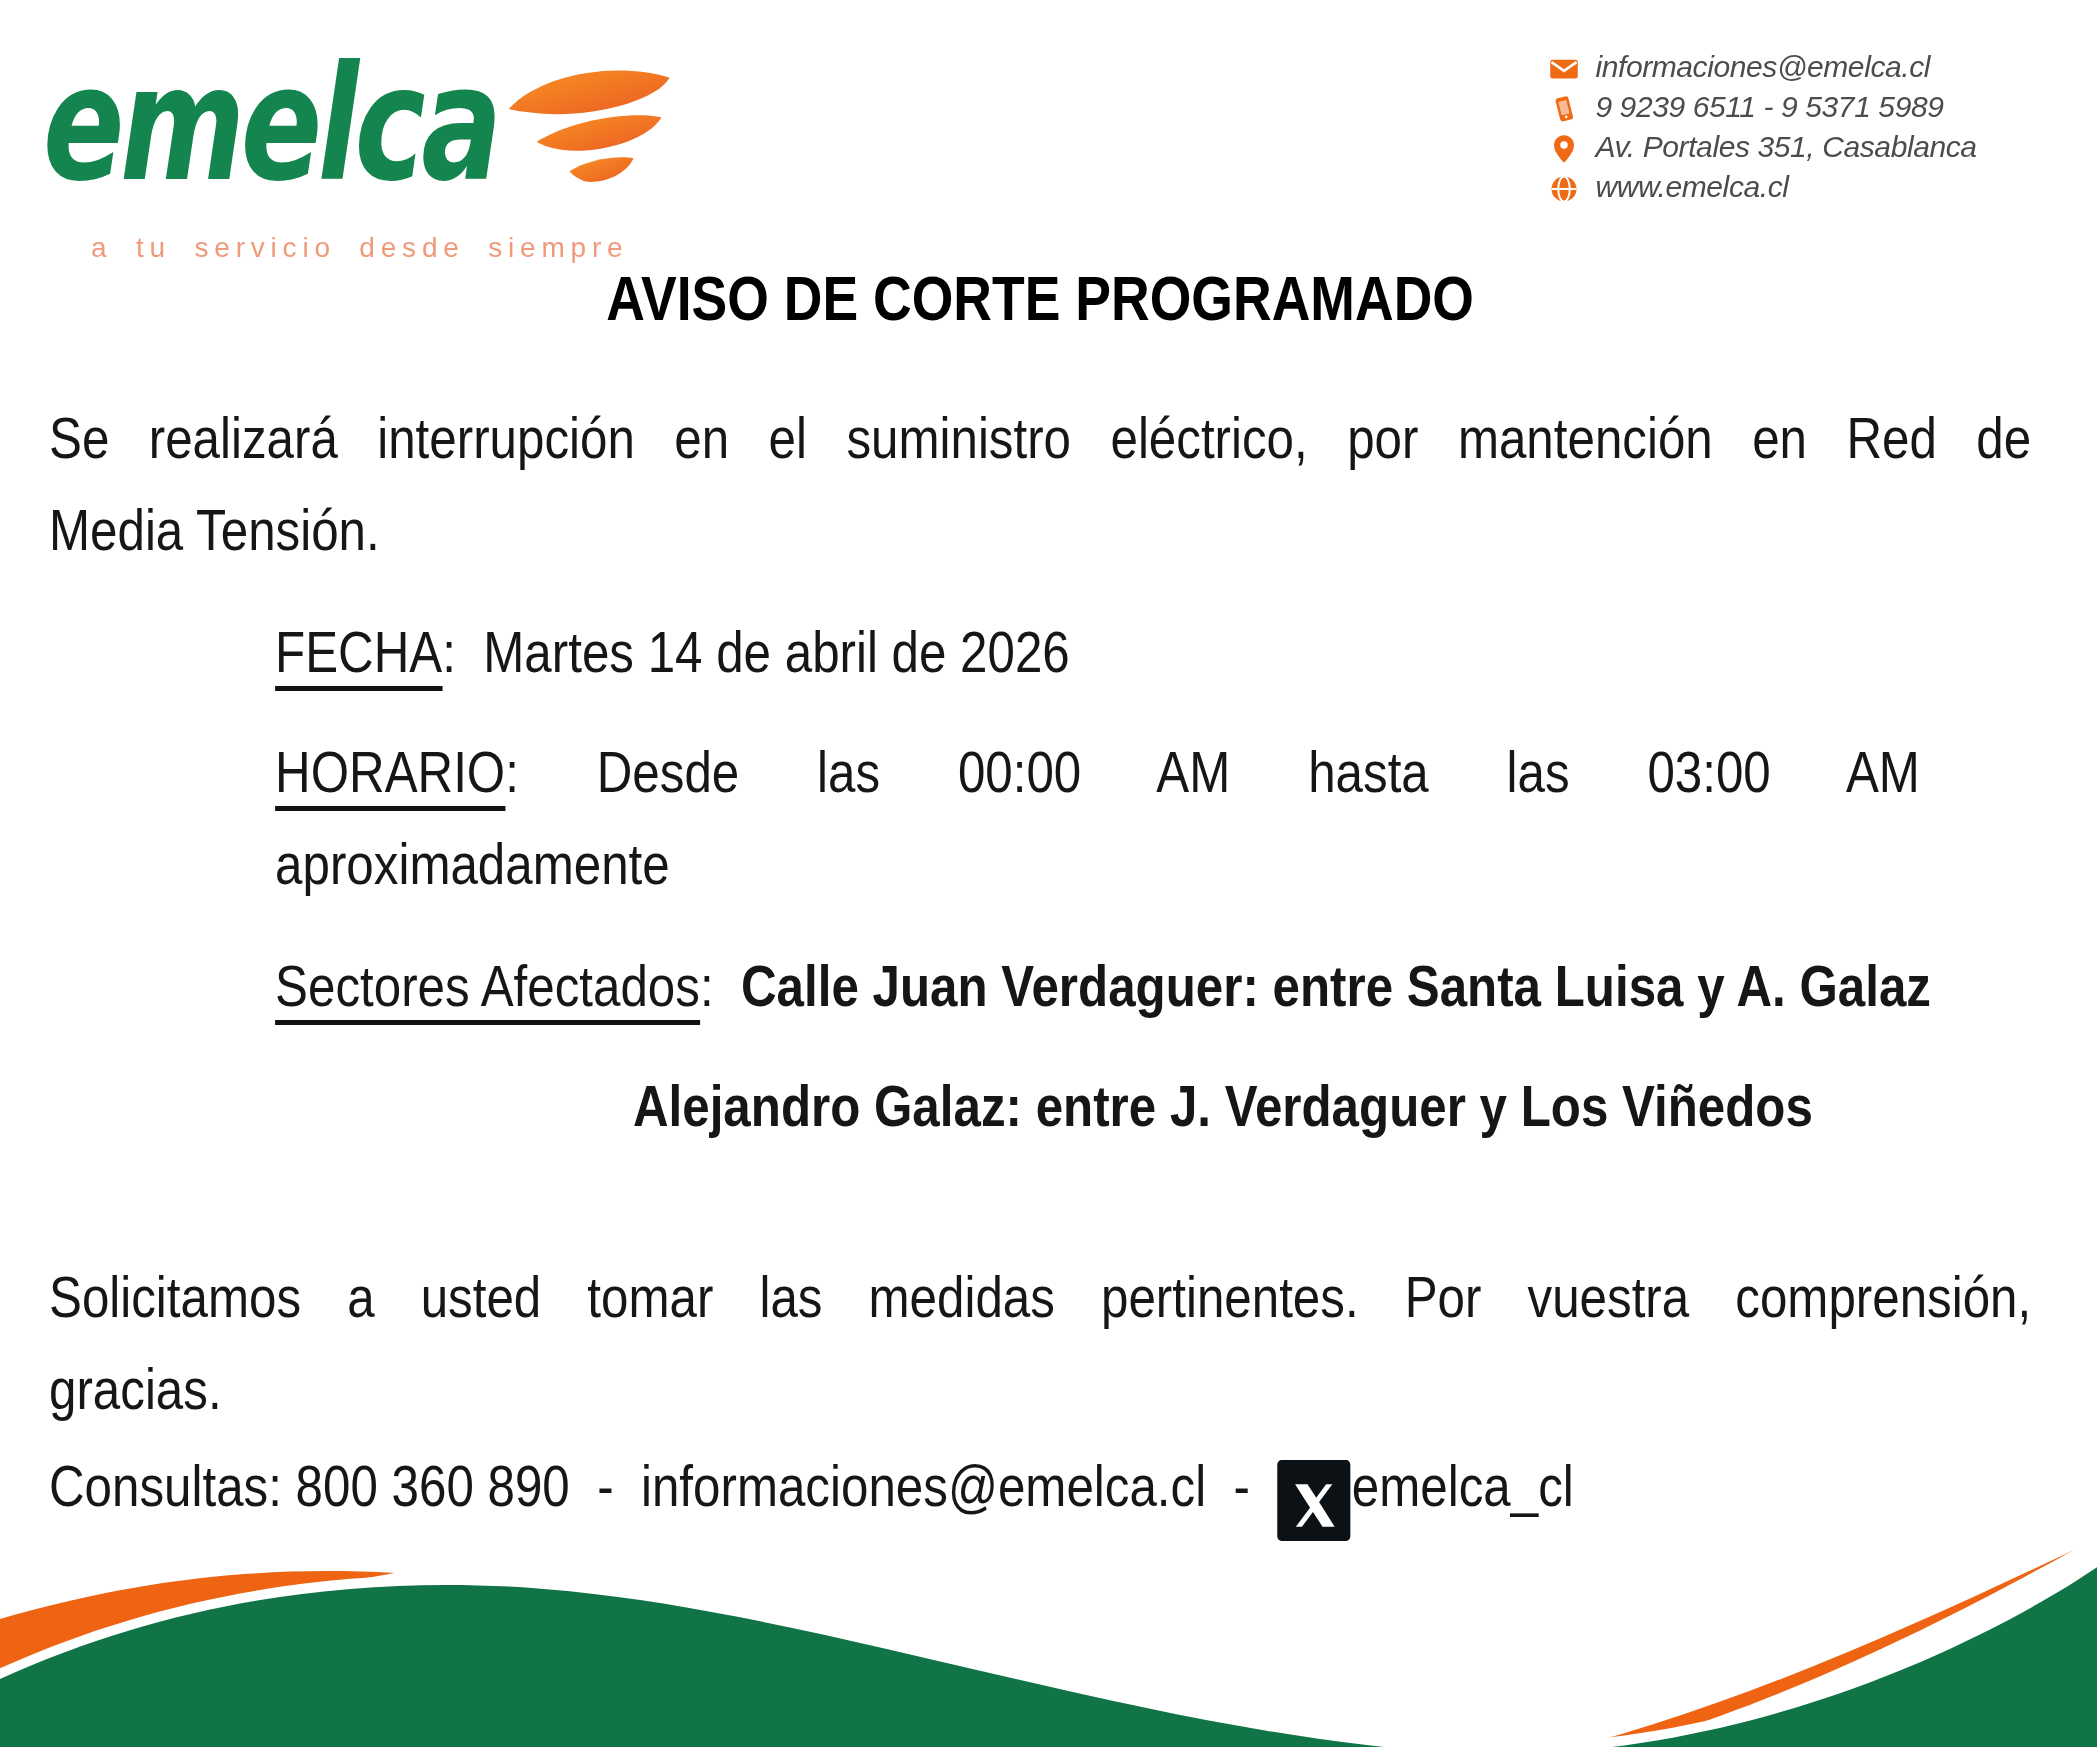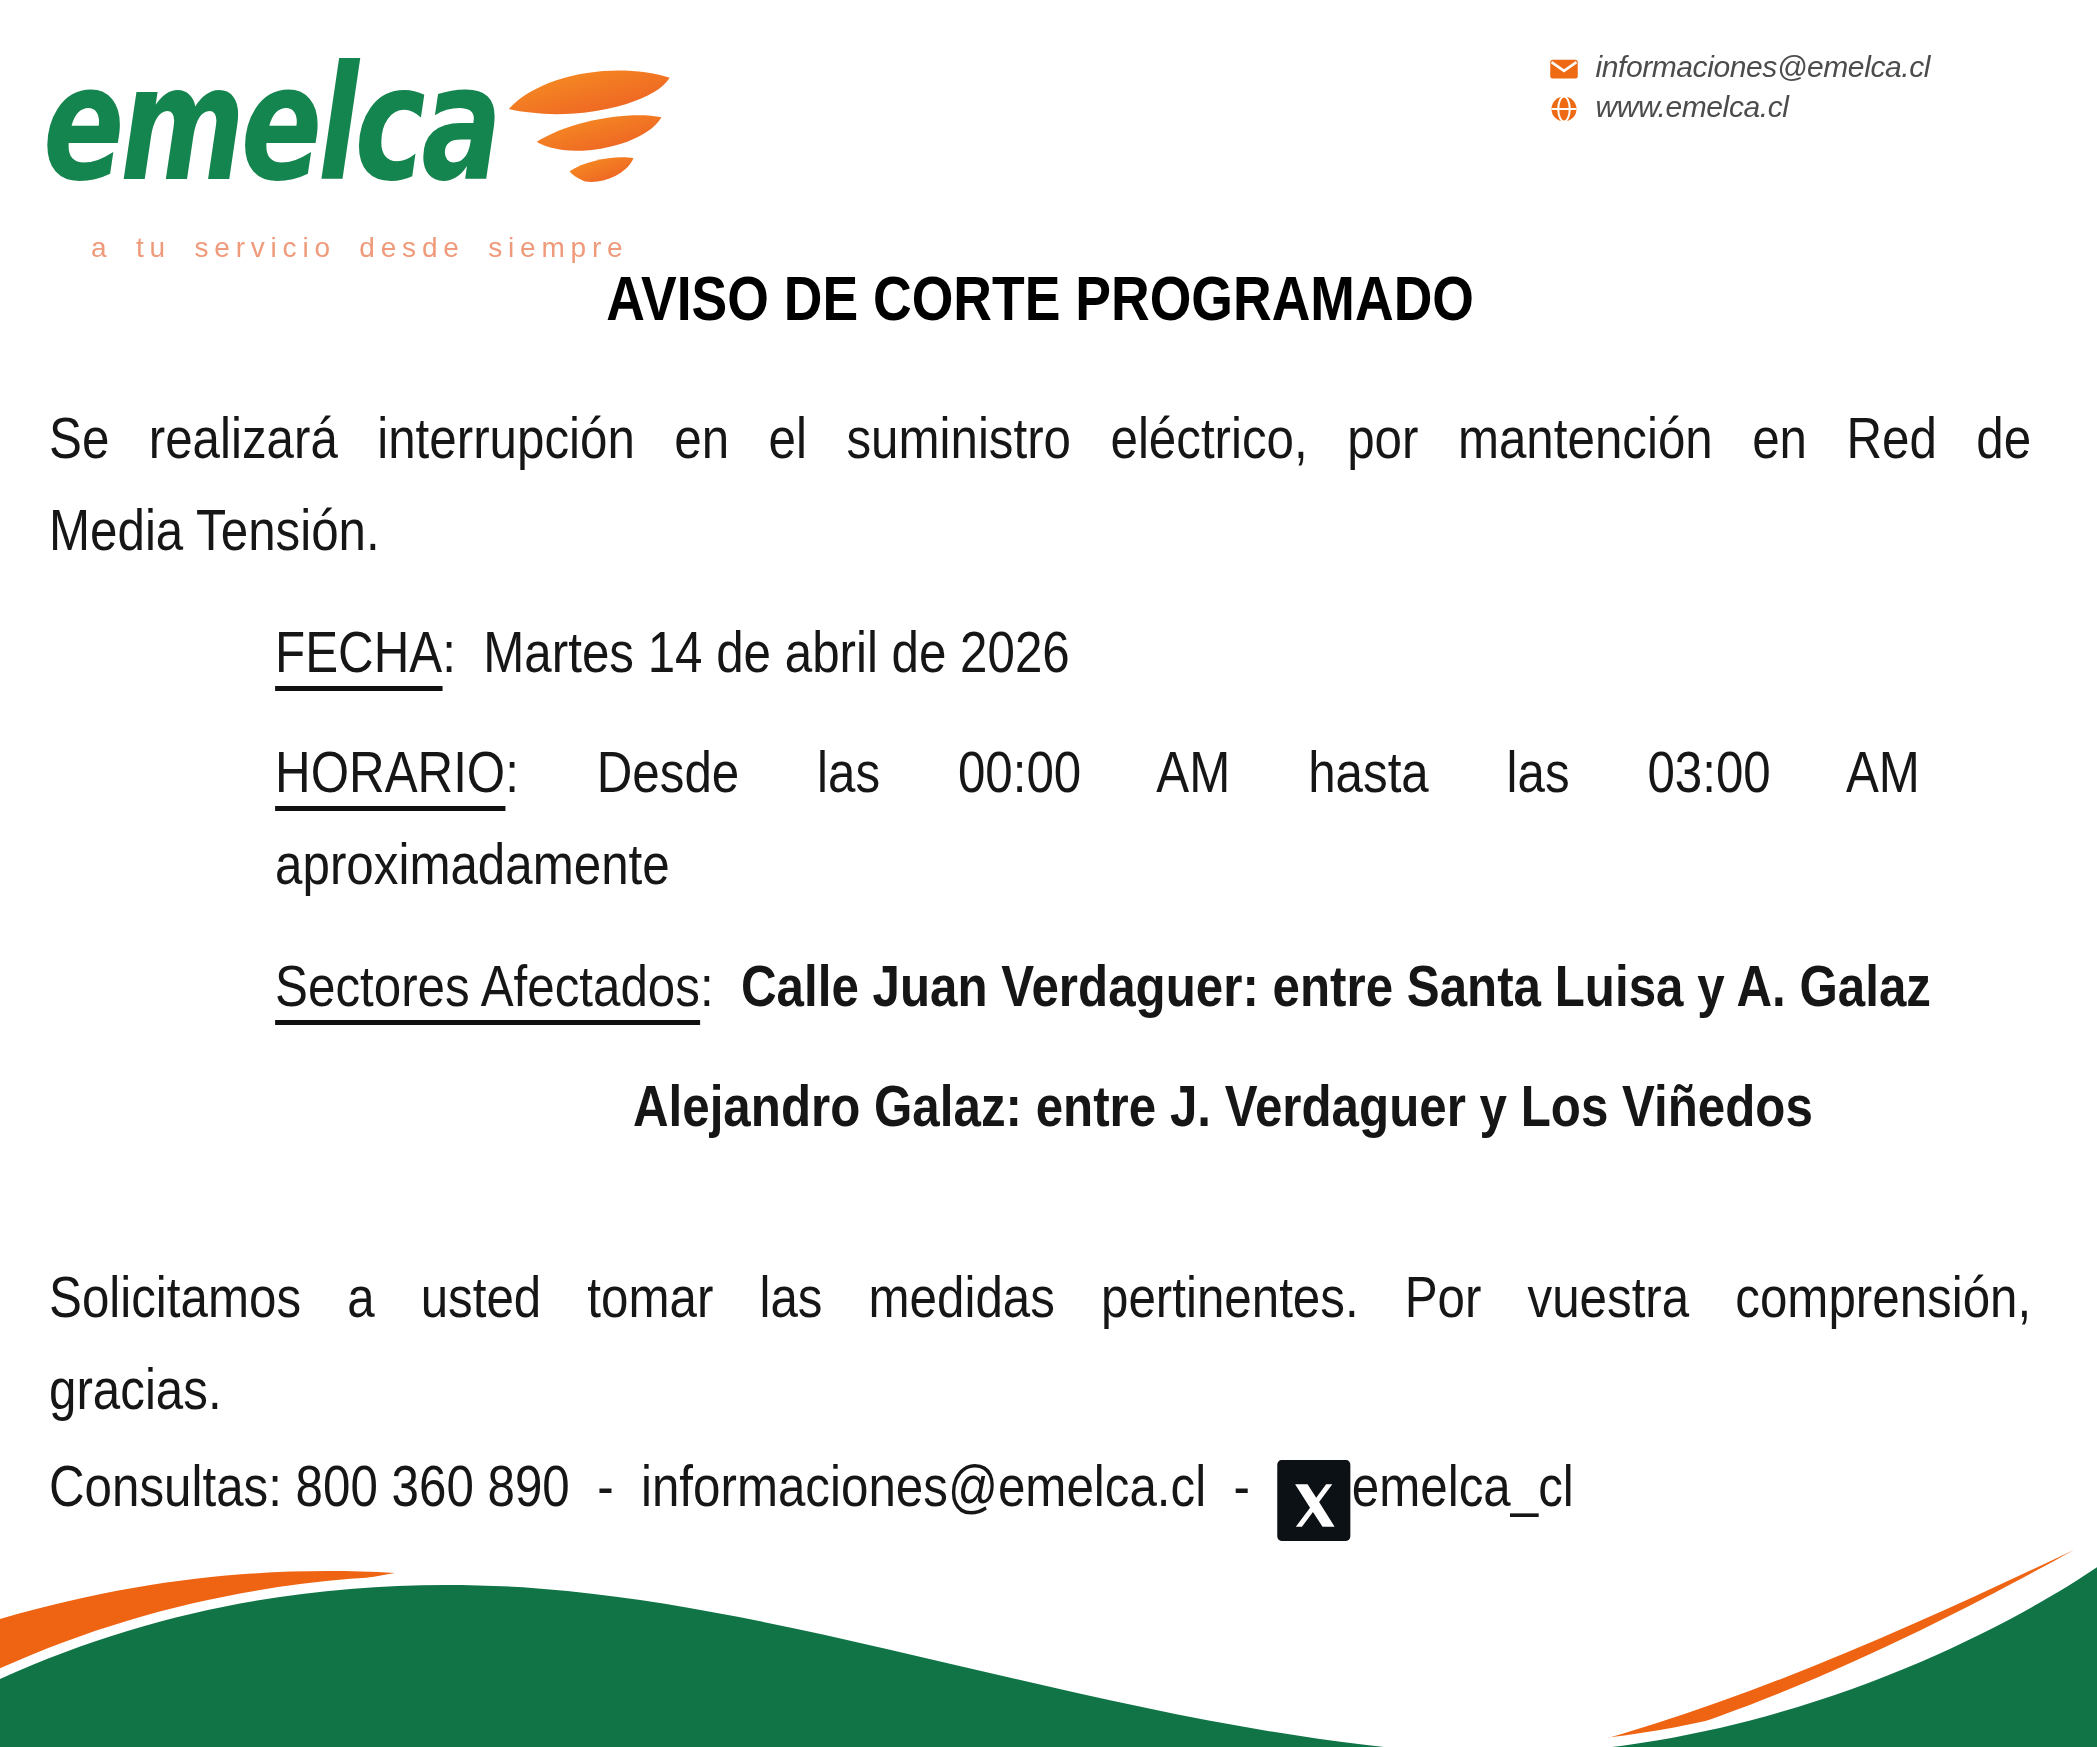--- a/index.html
+++ b/index.html
@@ -83,20 +83,41 @@
         <svg width="30" height="30" viewBox="0 0 24 24">
             <rect x="1" y="4.5" width="22" height="15" rx="2" fill="#ee6a15"></rect>
             <path d="M2,6.5 L12,13.5 L22,6.5" stroke="#fff" stroke-width="2" fill="none"></path>
           </svg>
       </span>
       <span class="ctext">informaciones@emelca.cl</span>
     </div>
     <div class="contact-row">
       <span class="cicon">
         <svg width="30" height="30" viewBox="0 0 24 24">
+            <g transform="rotate(-14 12 12)">
+              <rect x="7" y="2.5" width="10.5" height="19" rx="2.2" fill="#ee6a15"></rect>
+              <rect x="9" y="5.5" width="6.5" height="11" fill="#fff" opacity="0.55"></rect>
+              <circle cx="12.2" cy="18.6" r="1.1" fill="#fff"></circle>
+            </g>
+          </svg>
+      </span>
+      <span class="ctext">9 9239 6511 - 9 5371 5989</span>
+    </div>
+    <div class="contact-row">
+      <span class="cicon">
+        <svg width="30" height="30" viewBox="0 0 24 24">
+            <path d="M12,1 C7.6,1 4,4.6 4,9 c0,6 8,14 8,14 s8,-8 8,-14 c0,-4.4 -3.6,-8 -8,-8 z" fill="#ee6a15"></path>
+            <circle cx="12" cy="8.8" r="3" fill="#fff"></circle>
+          </svg>
+      </span>
+      <span class="ctext">Av. Portales 351, Casablanca</span>
+    </div>
+    <div class="contact-row">
+      <span class="cicon">
+        <svg width="30" height="30" viewBox="0 0 24 24">
             <circle cx="12" cy="12" r="10" fill="#ee6a15"></circle>
             <line x1="2" y1="12" x2="22" y2="12" stroke="#fff" stroke-width="1.6"></line>
             <ellipse cx="12" cy="12" rx="4.6" ry="10" stroke="#fff" stroke-width="1.6" fill="none"></ellipse>
           </svg>
       </span>
       <span class="ctext">www.emelca.cl</span>
     </div>
   </div>
 
   <div class="content">

